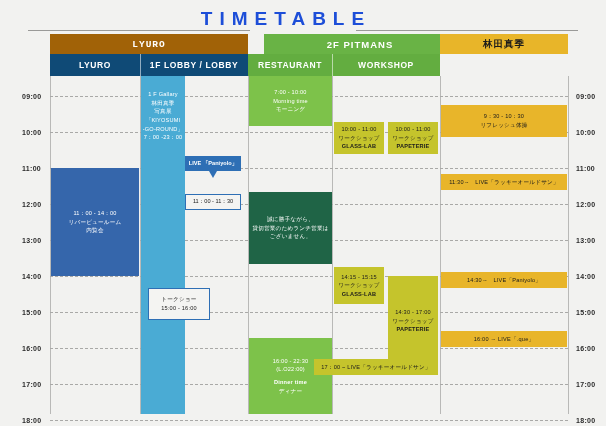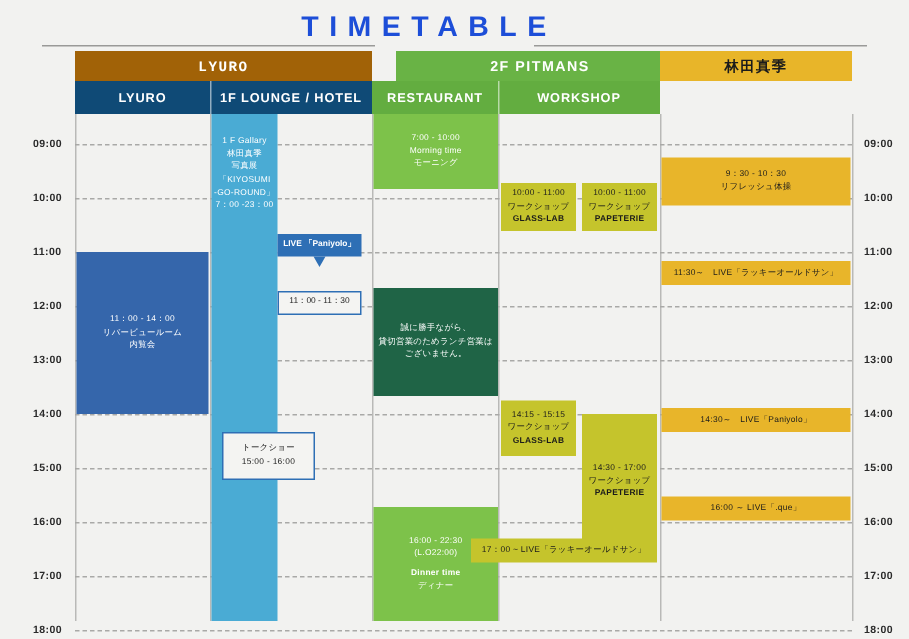--- a/index.html
+++ b/index.html
@@ -114,21 +114,21 @@
 
   <div class="title">TIMETABLE</div>
   <div class="title-rule rule-l"></div>
   <div class="title-rule rule-r"></div>
 
   <div class="hdr hdr-top c-navy" style="left:50px;width:198px;">LYURO</div>
   <div class="hdr hdr-top c-green" style="left:264px;width:192px;">2F PITMANS</div>
   <div class="hdr hdr-top c-gold" style="left:440px;width:128px;">林田真季</div>
 
   <div class="hdr hdr-sub c-navy2" style="left:50px;width:90px;">LYURO</div>
-  <div class="hdr hdr-sub c-navy2" style="left:140px;width:108px;">1F LOUNGE / HOTEL</div>
+  <div class="hdr hdr-sub c-navy2" style="left:140px;width:108px;">1F LOBBY / LOBBY</div>
   <div class="hdr hdr-sub c-green2" style="left:248px;width:84px;text-align:right;">RESTAURANT</div>
   <div class="hdr hdr-sub c-green2" style="left:332px;width:108px;">WORKSHOP</div>
 
   <div class="hdr-sep" style="left:140px;"></div>
   <div class="hdr-sep" style="left:332px;"></div>
 
   <div class="body-area">
 
     <div class="vline" style="left:50px;"></div>
     <div class="vline" style="left:140px;"></div>

